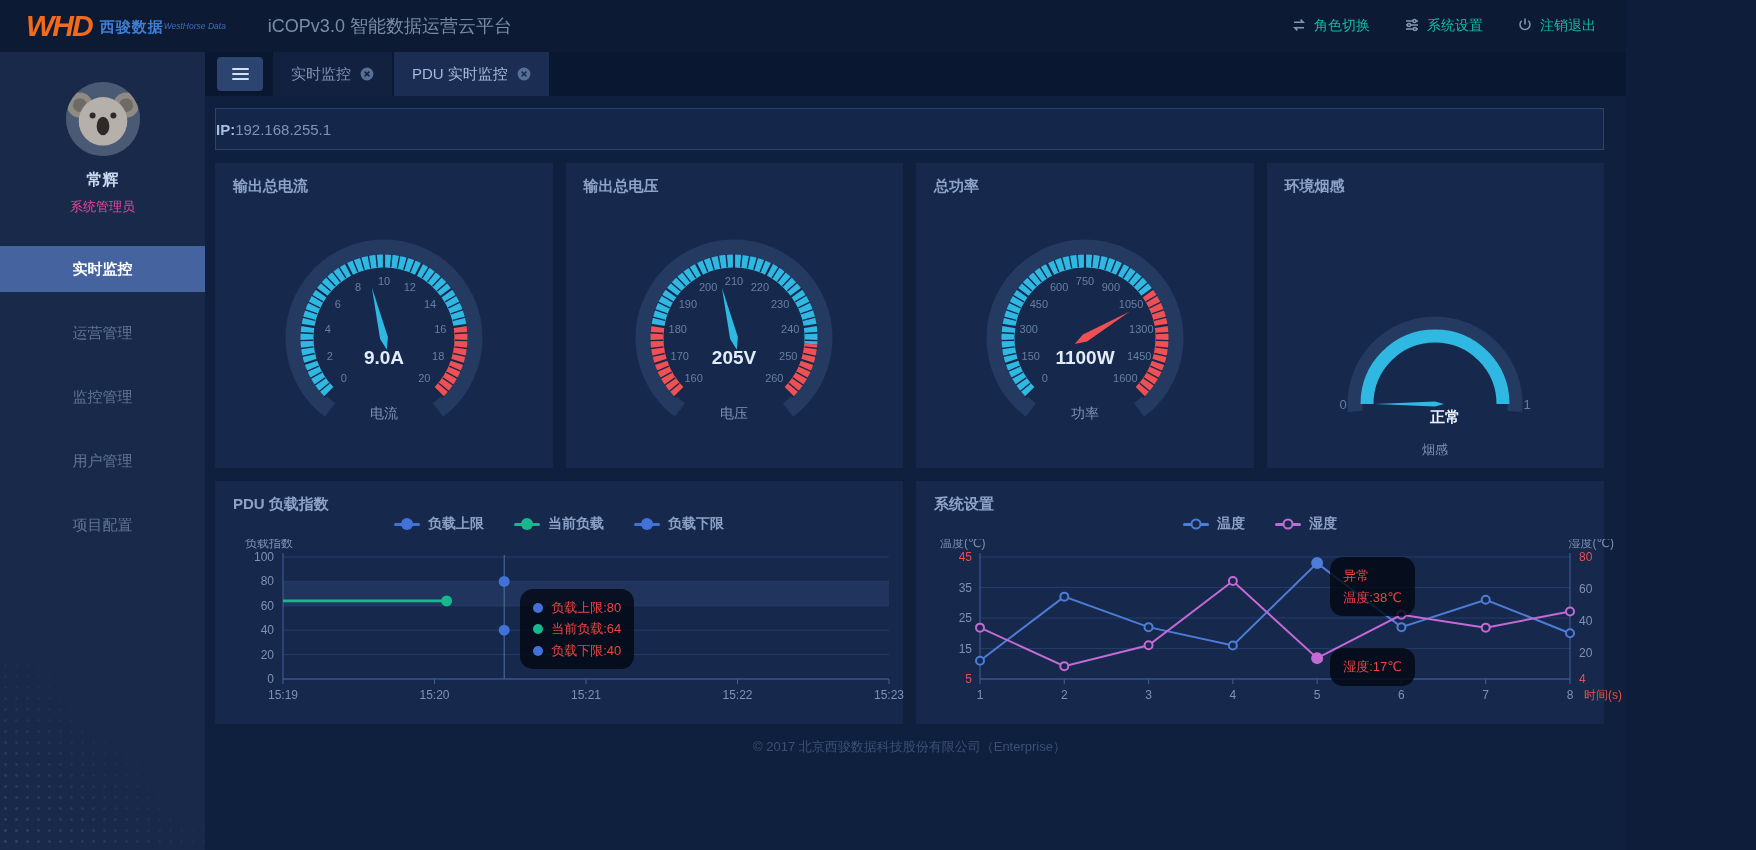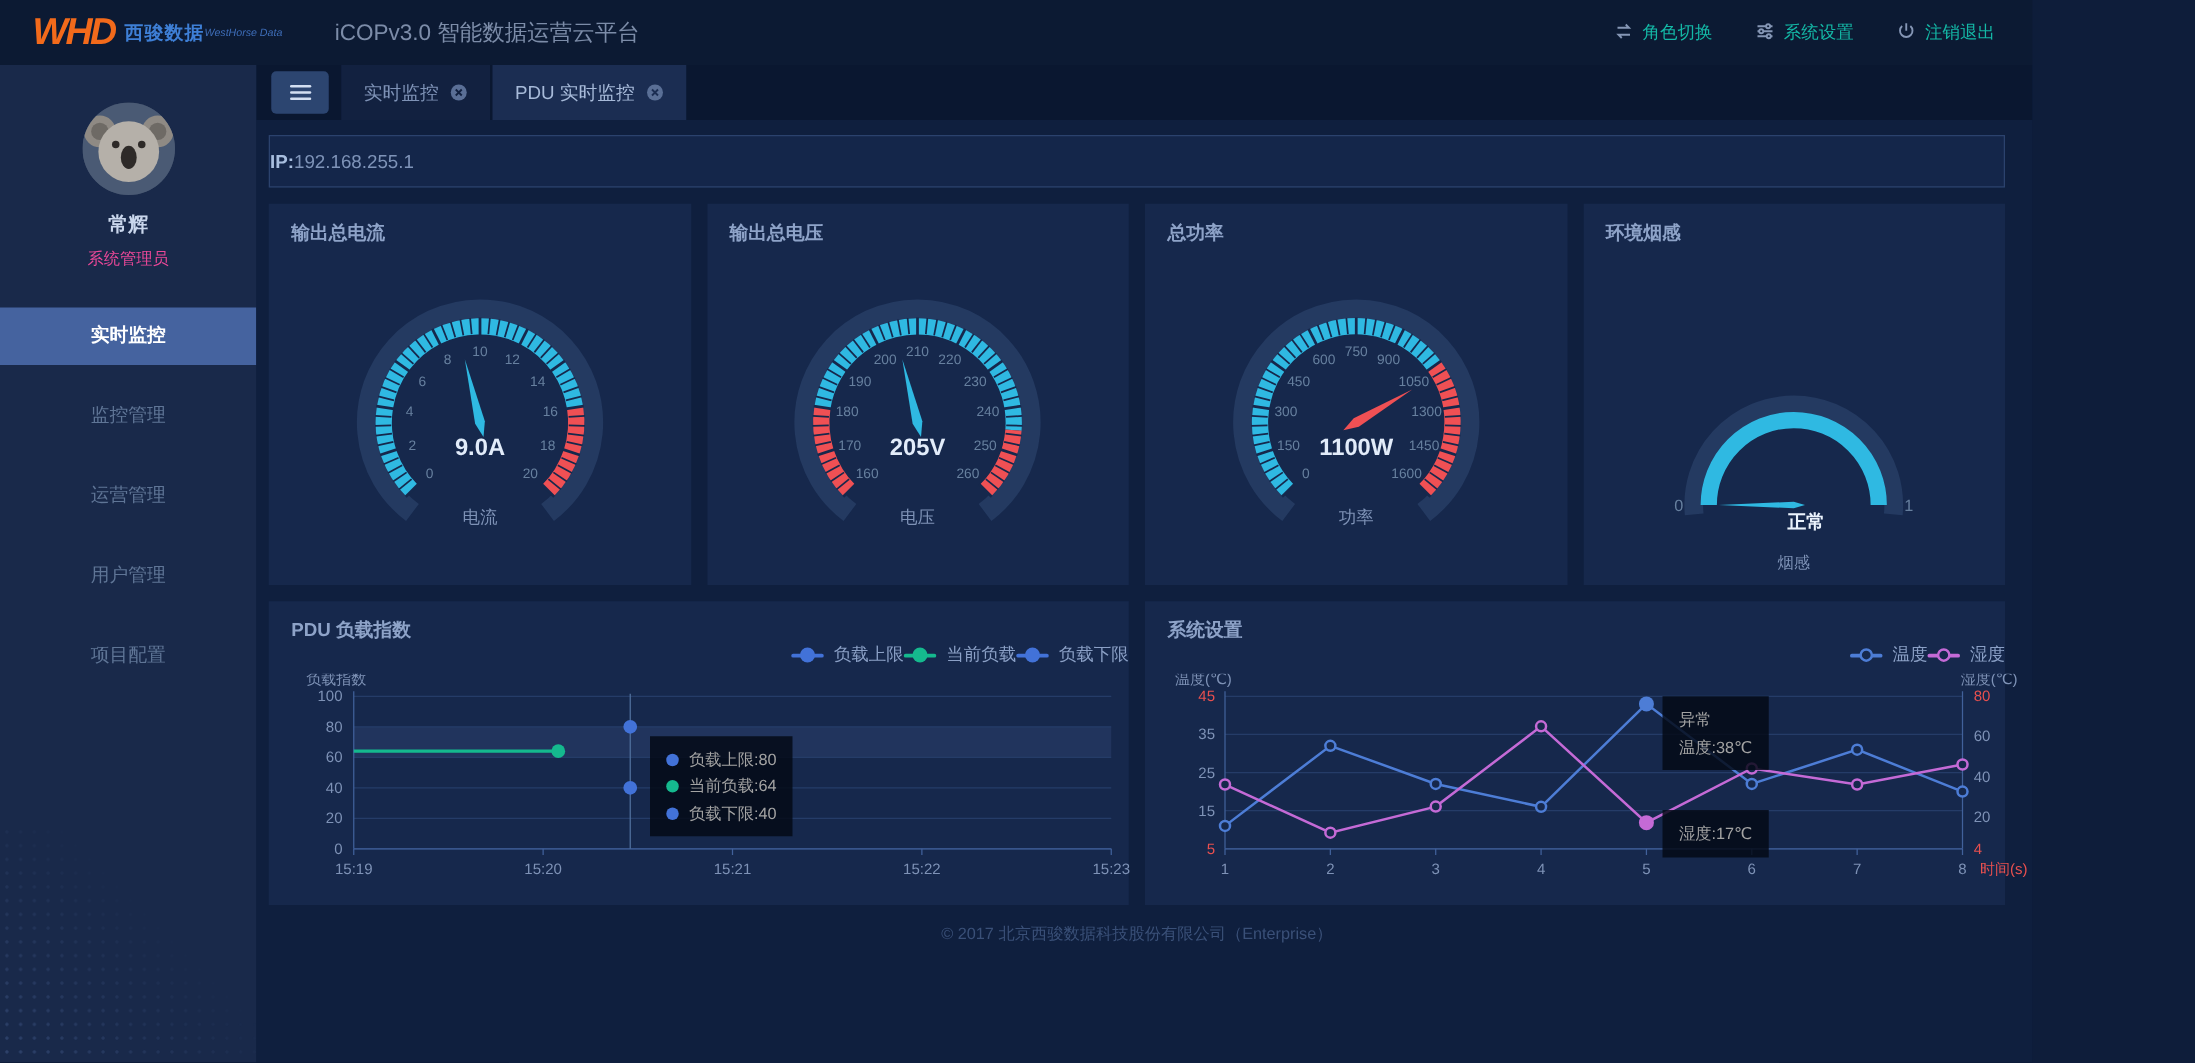--- a/index.html
+++ b/index.html
@@ -56,26 +56,26 @@
   .row{display:flex;gap:13px;}
   .gauges{margin-top:13px;}
   .card{background:#16284c;flex:1;min-width:0;position:relative;}
   .gauge-card{height:305px;padding:14px 18px;box-sizing:border-box;}
   .card-title{color:#8ea3c8;font-size:15px;font-weight:bold;}
   .gauge-box{display:flex;justify-content:center;margin-top:26px;}
   .gauge-box.semi{margin-top:60px;}
 
   .charts{margin-top:13px;}
   .chart-card{height:243px;padding:14px 18px;box-sizing:border-box;}
-  .legend{position:absolute;top:34px;left:0;right:0;display:flex;justify-content:flex-end;}
+  .legend{position:absolute;top:34px;left:0;right:0;display:flex;justify-content:center;gap:30px;font-weight:bold;}
   .legend-item{display:flex;align-items:center;gap:8px;color:#8ba0c6;font-size:14px;cursor:pointer;}
   .lg-line{position:relative;width:26px;height:3px;border-radius:2px;}
   .lg-dot{position:absolute;top:50%;left:50%;transform:translate(-50%,-50%);border-radius:50%;}
   .chart-area{position:absolute;left:14px;right:4px;top:58px;bottom:4px;}
-  .tooltip{position:absolute;background:rgba(4,10,22,.84);border-radius:0;padding:8px 13px;color:#a3a3a3;
+  .tooltip{position:absolute;background:rgba(4,10,22,.84);border-radius:13px;padding:8px 13px;color:#ef4444;
     font-size:13px;line-height:1.65;white-space:nowrap;z-index:3;text-align:right;}
   .tt-row{display:flex;align-items:center;gap:8px;}
   .tt-dot{width:10px;height:10px;border-radius:50%;flex:0 0 10px;}
 
   .footer{text-align:center;color:#3a5078;font-size:13px;padding:14px 0 10px 0;}
   svg text{font-family:"Liberation Sans","DejaVu Sans",sans-serif;}
 </style>
 </head>
 <body>
 
@@ -138,22 +138,22 @@
             <circle cx="23" cy="29" r="2.6" fill="#2e2a28"></circle>
               <circle cx="41" cy="29" r="2.6" fill="#2e2a28"></circle>
             <ellipse cx="32" cy="38" rx="5.5" ry="8" fill="#2e2a28"></ellipse>
           </svg>
         </div>
         <div class="uname">常辉</div>
         <div class="urole">系统管理员</div>
       </div>
       <nav class="menu">
         <div class="m-item active">实时监控</div>
+        <div class="m-item">运营管理</div>
         <div class="m-item">监控管理</div>
-        <div class="m-item">运营管理</div>
         <div class="m-item">用户管理</div>
         <div class="m-item">项目配置</div>
       </nav>
       <div class="particles"></div>
     </aside>
 
     <div class="main">
       <div class="tabstrip">
         <div class="hamburger">
             <span></span>

